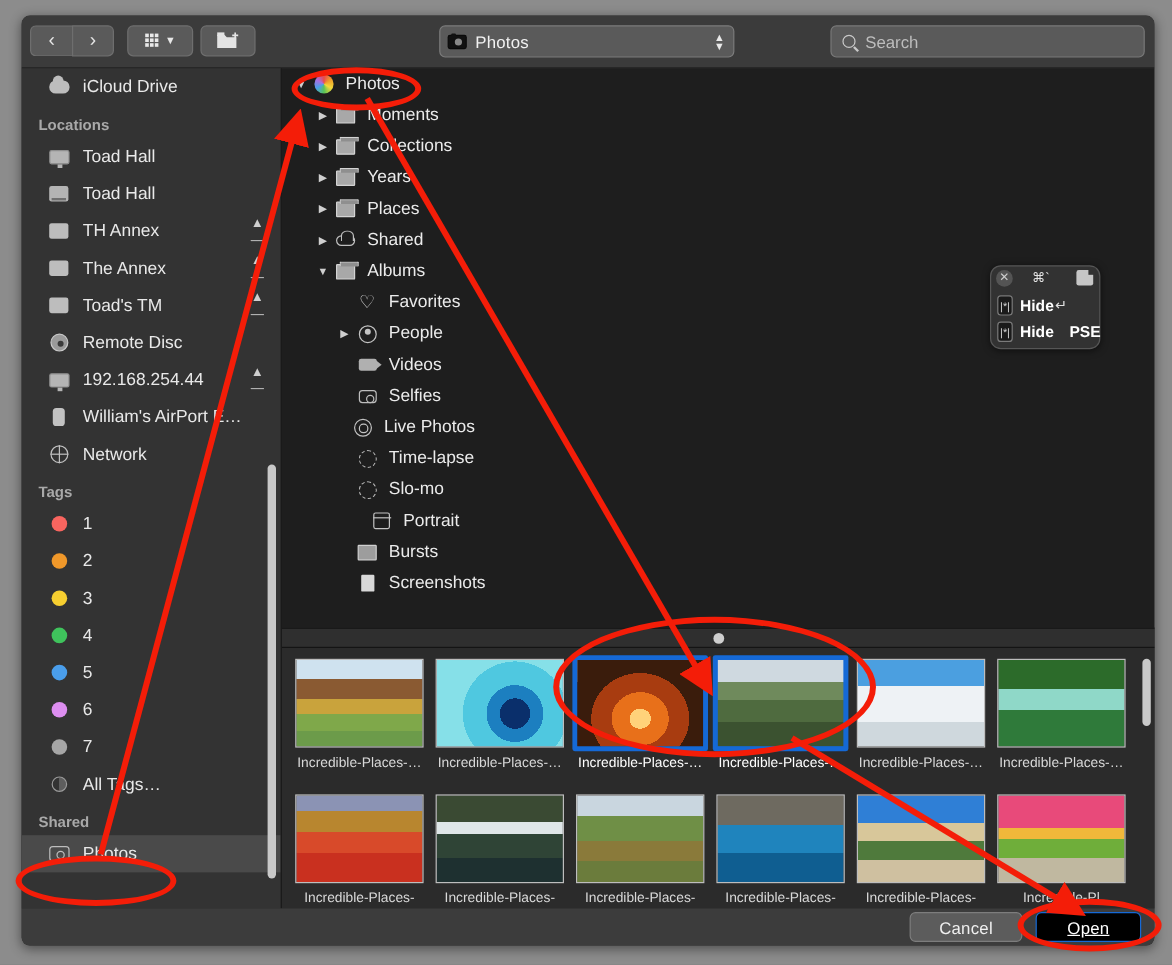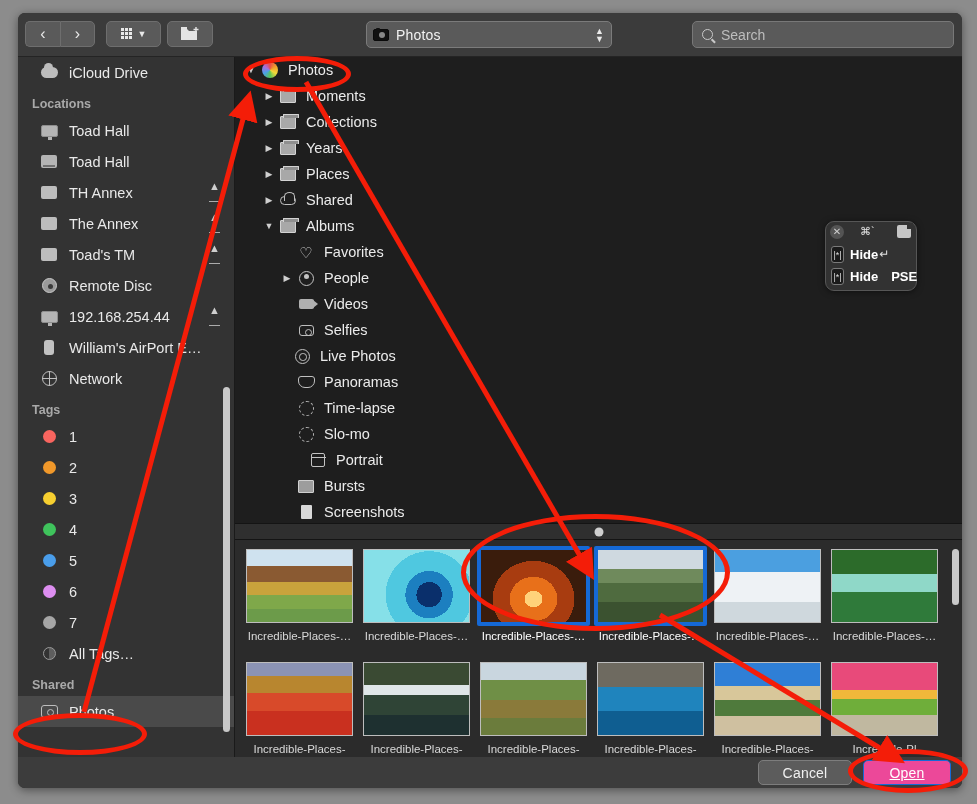--- a/index.html
+++ b/index.html
@@ -205,21 +205,21 @@
   
   .bottom {
     position:absolute; left:0; top:744px; width:944px; height:31px; background:#3c3c3c;
   }
   .btn {
     position:absolute; top:3px; height:25px; border-radius:5px;
     display:flex;align-items:center;justify-content:center;
     font-size:14px; letter-spacing:.2px;
   }
   .btn-cancel { left:740px; width:94px; background:#5c5c5c; border:1px solid #7d7d7d; color:#f0f0f0; }
-  .btn-open   { left:845px; width:88px; background:#ec4899; border:1px solid #1569d6; color:#ffffff;text-decoration:underline; }
+  .btn-open   { left:845px; width:88px; background:#000000; border:1px solid #1569d6; color:#ffffff;text-decoration:underline; }
 
   
   .overlay {
     position:absolute; left:825px; top:221px; width:92px; height:70px;
     background:#323232; border:1px solid #565656; border-radius:9px;
     box-shadow:0 1px 6px rgba(0,0,0,.5);
   }
   .ov-head { position:relative; height:21px; }
   .ov-close {
     position:absolute; left:4px; top:3px; width:14px; height:14px; border-radius:50%;
@@ -503,27 +503,20 @@
                 <span class="ic-cam" style="width:15px;height:11px"></span>
               </span>
               <span>Selfies</span>
             </div>
             <div class="tr-row" style="padding-left: 40px;">
               <span class="tw"></span>
               <span class="ico">
                 <span class="ic-target"></span>
               </span>
               <span>Live Photos</span>
-            </div>
-            <div class="tr-row" style="padding-left: 44px;">
-              <span class="tw"></span>
-              <span class="ico">
-                <span class="ic-pano"></span>
-              </span>
-              <span>Panoramas</span>
             </div>
             <div class="tr-row" style="padding-left: 44px;">
               <span class="tw"></span>
               <span class="ico">
                 <span class="ic-dashcirc"></span>
               </span>
               <span>Time-lapse</span>
             </div>
             <div class="tr-row" style="padding-left: 44px;">
               <span class="tw"></span>

